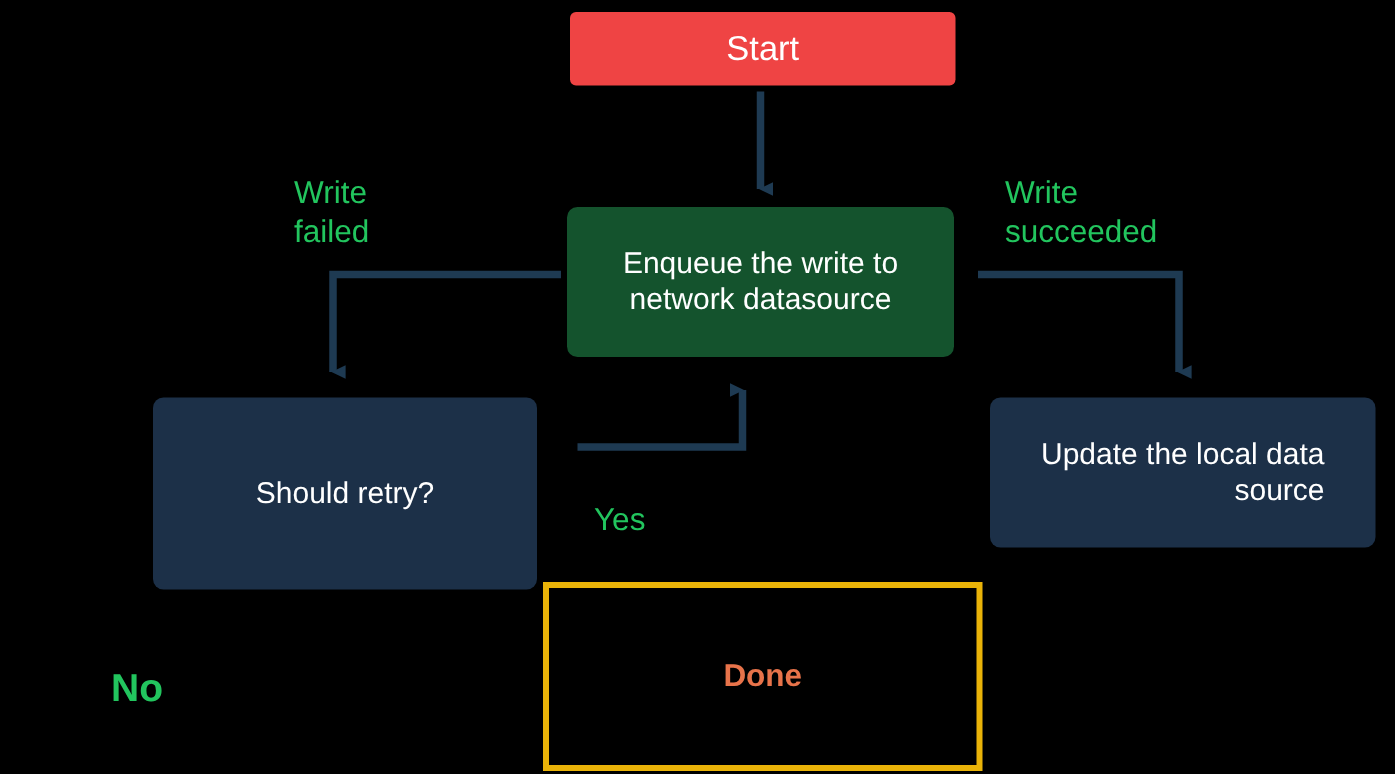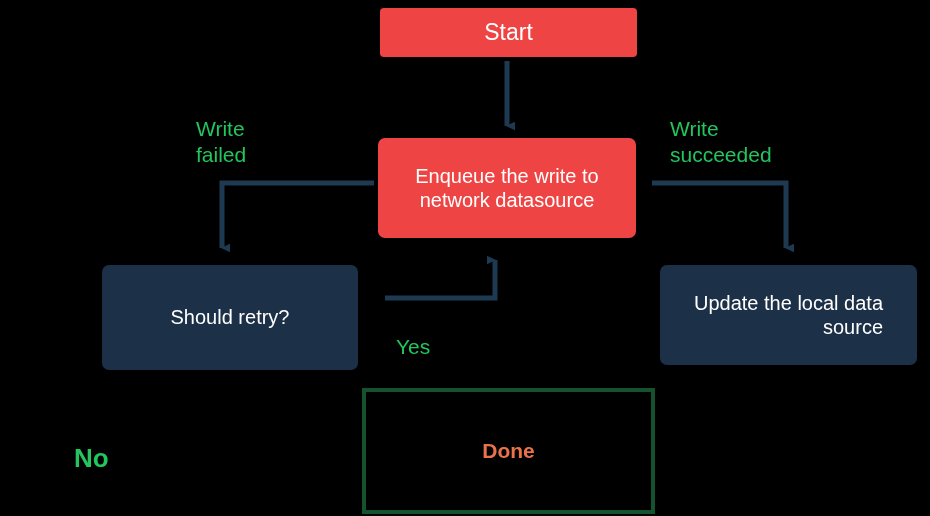--- a/index.html
+++ b/index.html
@@ -36,32 +36,32 @@
     border-radius: 4px;
     color: #ffffff;
     font-size: 23px;
     font-weight: 400;
   }
   .node-enqueue {
     left: 378px;
     top: 138px;
     width: 258px;
     height: 100px;
-    background: #ef4444;
+    background: #14532d;
     border-radius: 7px;
     color: #ffffff;
     font-size: 20px;
     font-weight: 400;
     padding: 0 10px;
   }
   .node-retry {
     left: 102px;
     top: 265px;
     width: 256px;
-    height: 105px;
+    height: 128px;
     background: #1c3048;
     border-radius: 7px;
     color: #ffffff;
     font-size: 20px;
     font-weight: 400;
     padding: 0 20px;
   }
   .node-update {
     left: 660px;
     top: 265px;
@@ -74,21 +74,21 @@
     font-weight: 400;
     padding: 0 24px;
     text-align: right;
   }
   .node-done {
     left: 362px;
     top: 388px;
     width: 293px;
     height: 126px;
     background: transparent;
-    border: 4px solid #14532d;
+    border: 4px solid #eab308;
     color: #e8734a;
     font-size: 21px;
     font-weight: bold;
     text-align: right;
   }
   .edge-label {
     position: absolute;
     text-align: left;
     color: #22c55e;
     line-height: 1.22;

